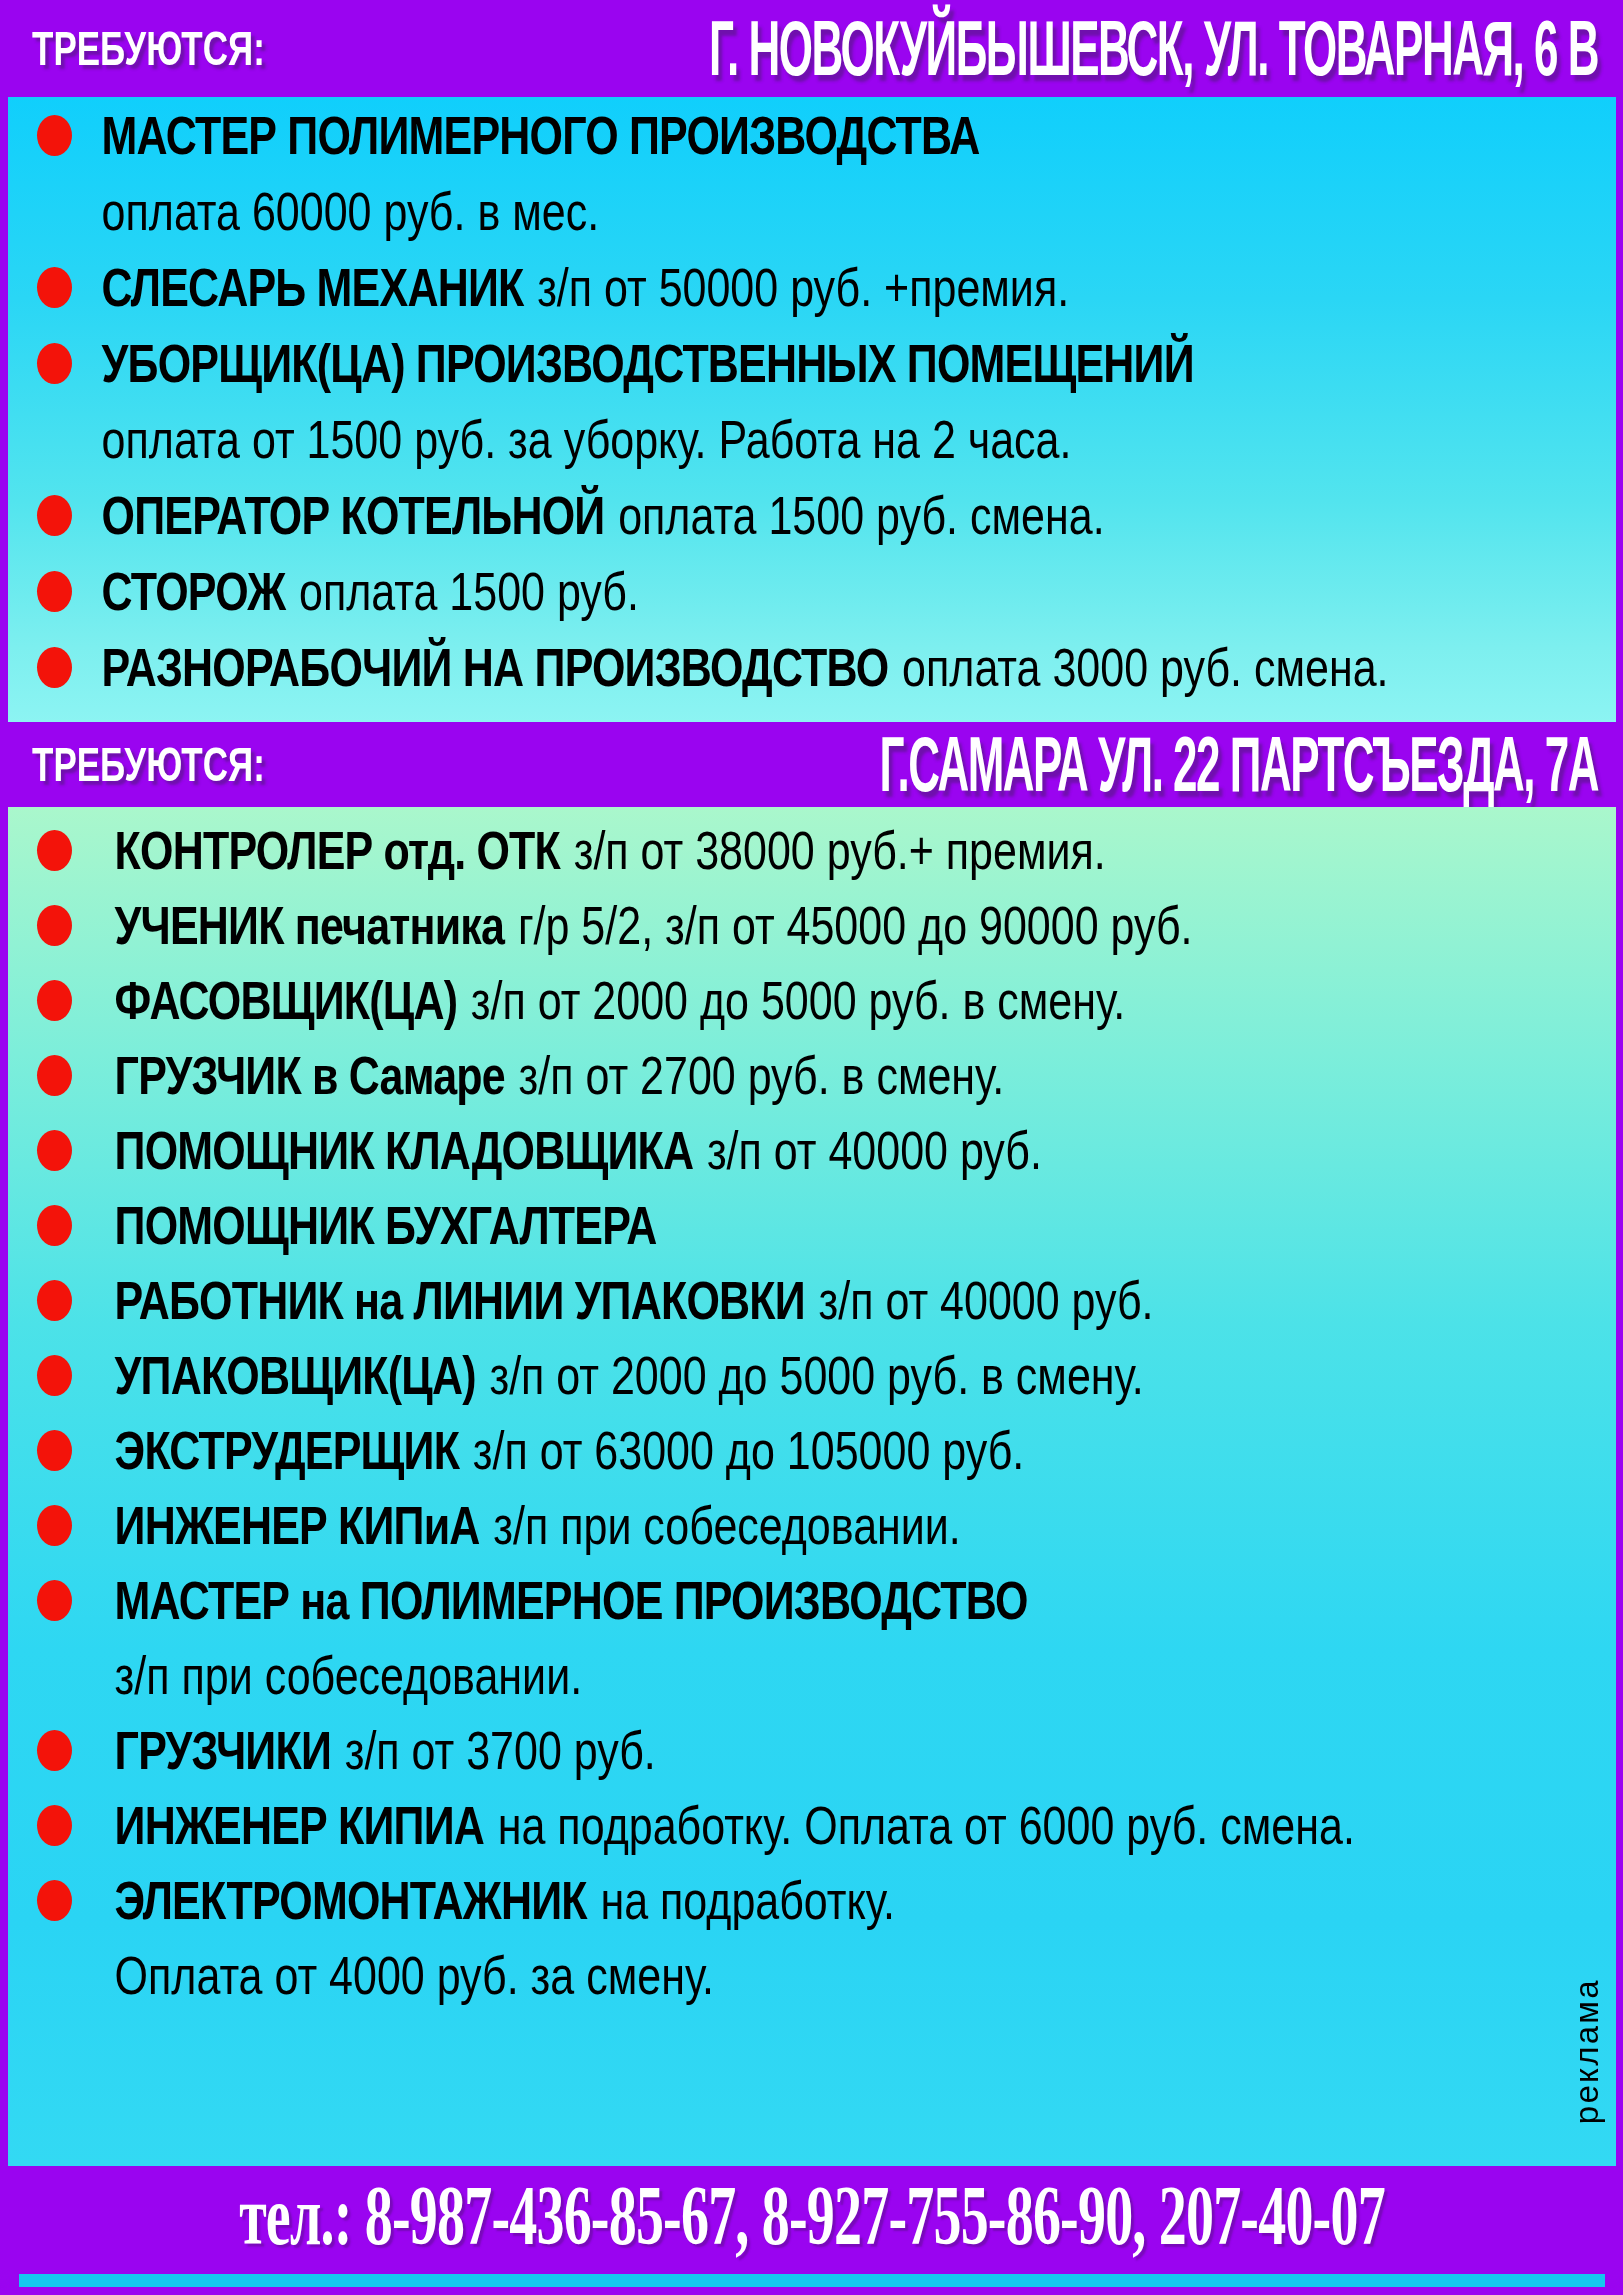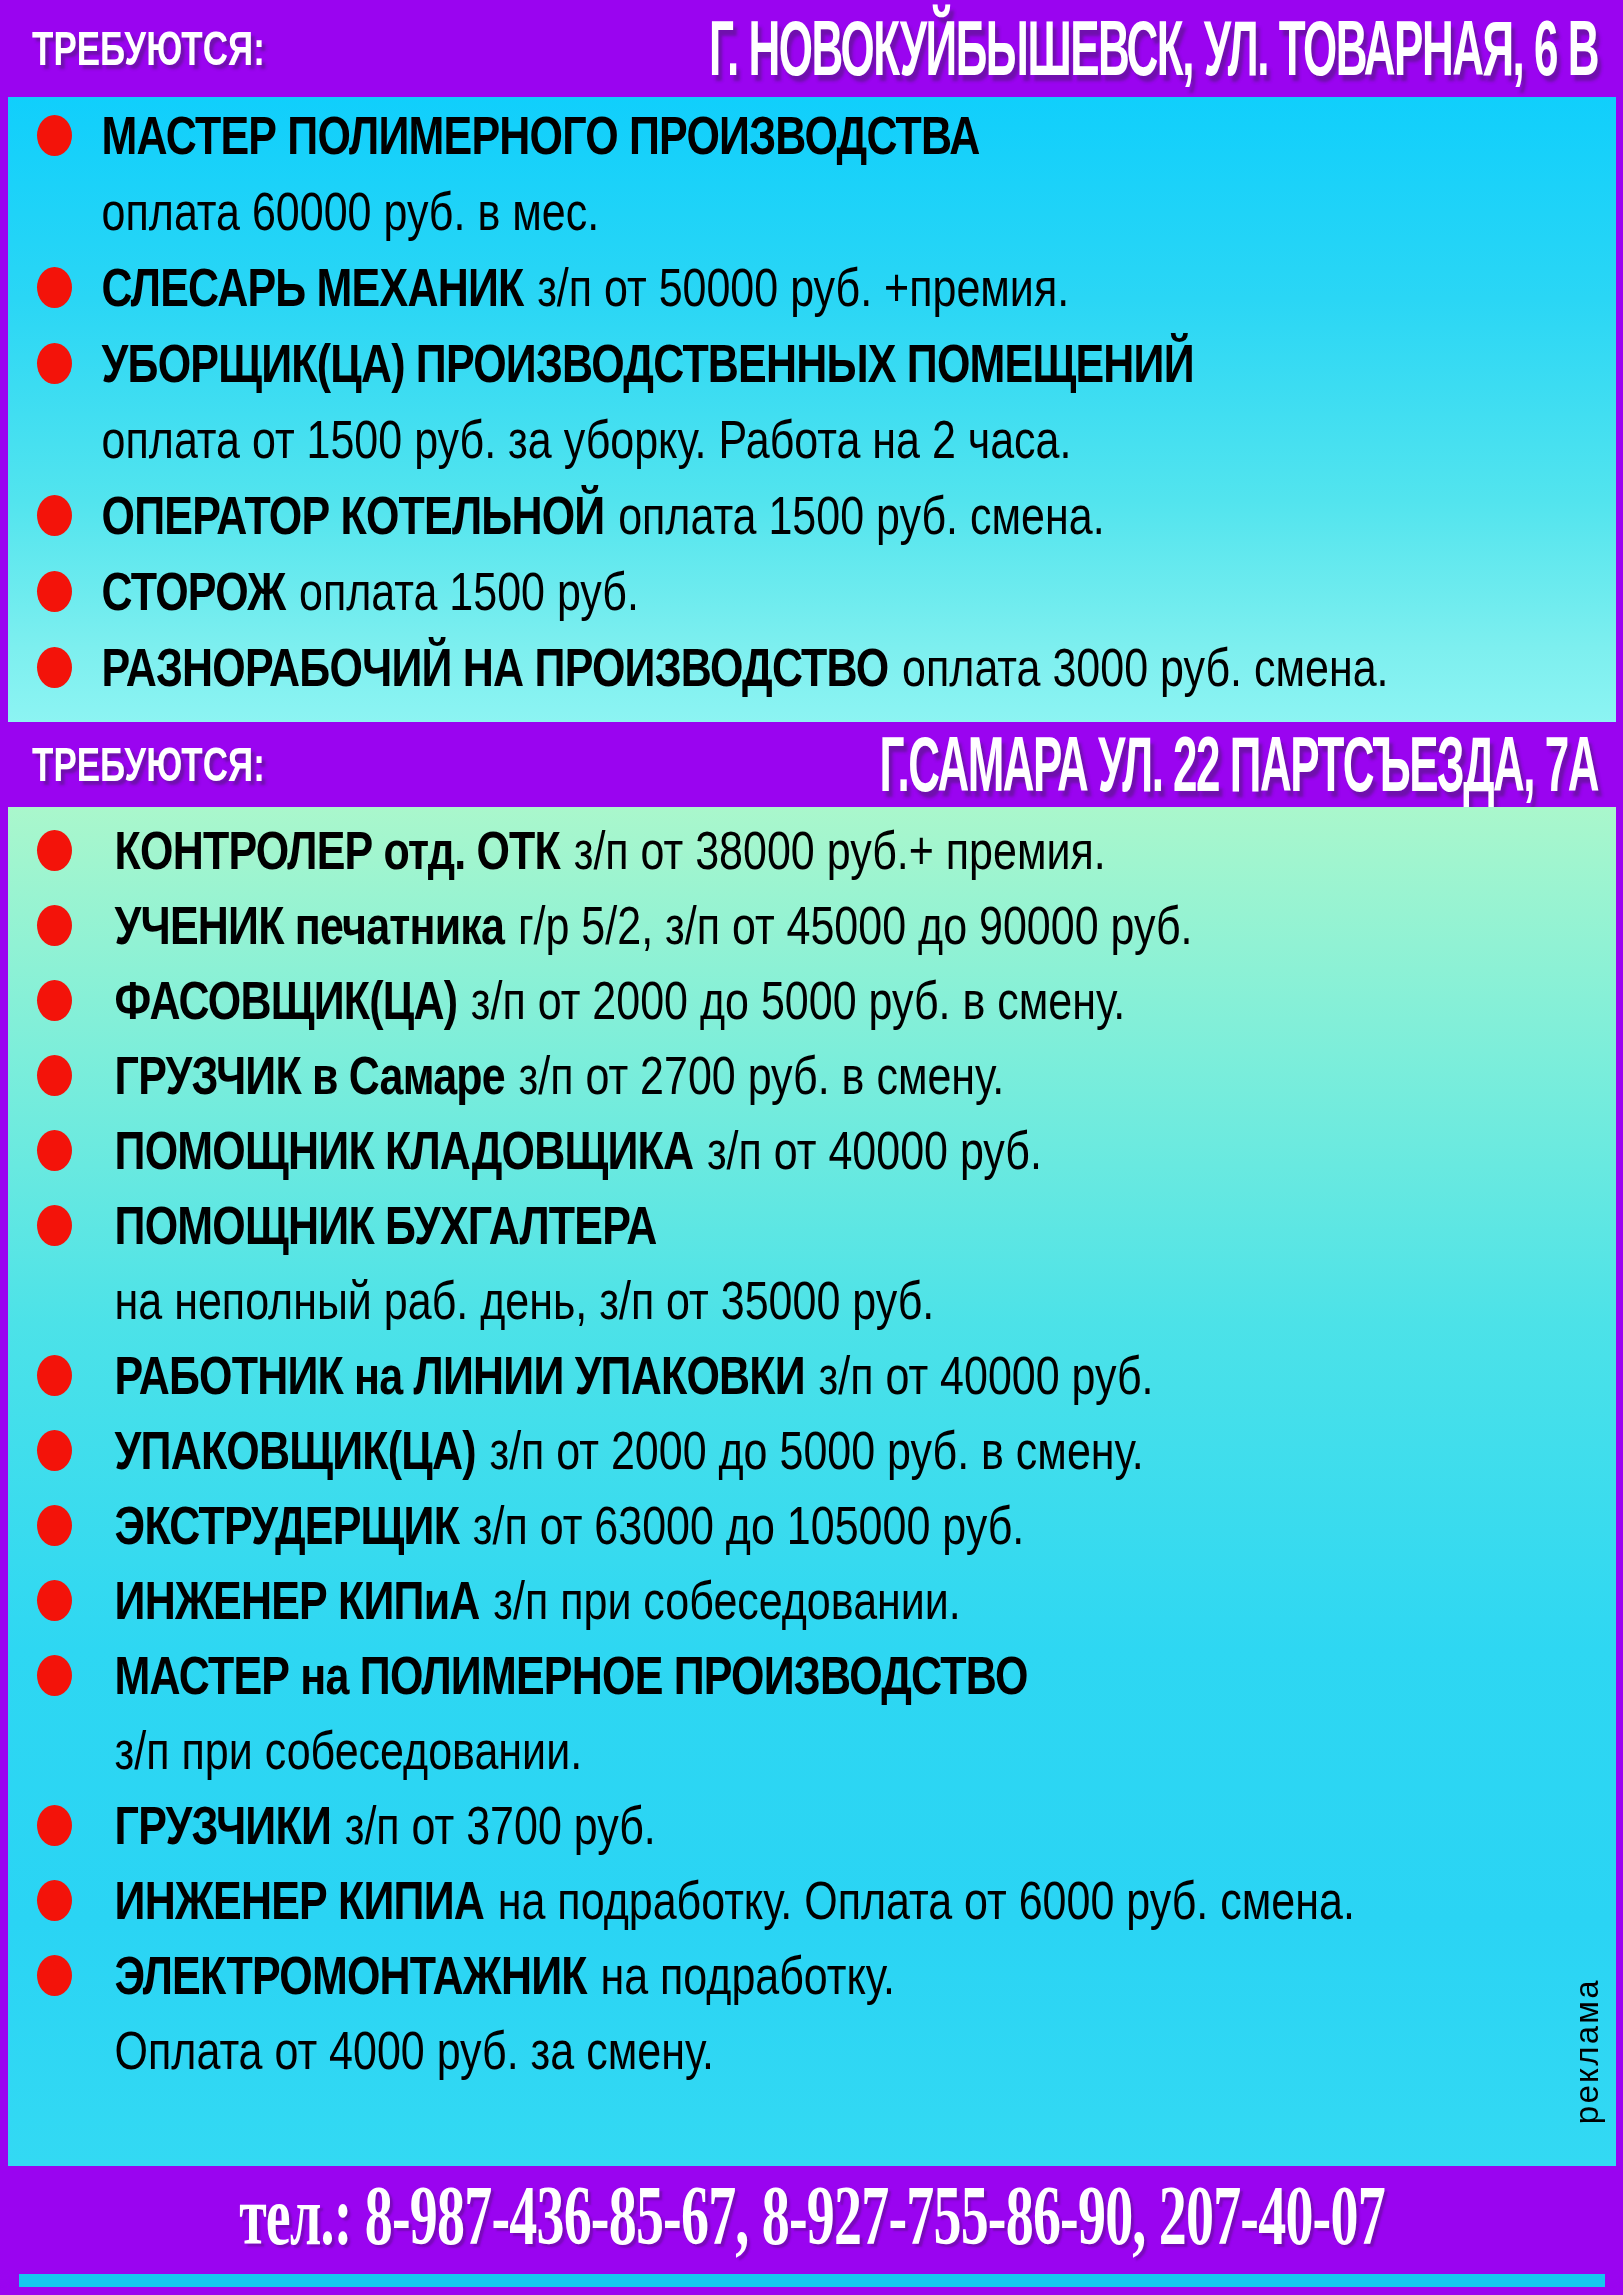--- a/index.html
+++ b/index.html
@@ -166,24 +166,20 @@
         <span class="txt"><b class="t">ГРУЗЧИК  в Самаре</b><span class="r">з/п от 2700 руб. в смену.</span></span>
       </div>
       <div class="row">
         <span class="bullet"></span>
         <span class="txt"><b class="t">ПОМОЩНИК КЛАДОВЩИКА</b><span class="r">з/п от 40000 руб.</span></span>
       </div>
       <div class="row">
         <span class="bullet"></span>
         <span class="txt"><b class="t">ПОМОЩНИК БУХГАЛТЕРА</b><span class="r"></span></span>
       </div>
-      <div class="row cont">
-        <span class="bullet"></span>
-        <span class="txt"><b class="t"></b><span class="r">на неполный раб. день,  з/п от 35000 руб.</span></span>
-      </div>
       <div class="row">
         <span class="bullet"></span>
         <span class="txt"><b class="t">РАБОТНИК на ЛИНИИ УПАКОВКИ</b><span class="r">з/п от 40000 руб.</span></span>
       </div>
       <div class="row">
         <span class="bullet"></span>
         <span class="txt"><b class="t">УПАКОВЩИК(ЦА)</b><span class="r">з/п от 2000 до 5000 руб. в смену.</span></span>
       </div>
       <div class="row">
         <span class="bullet"></span>

